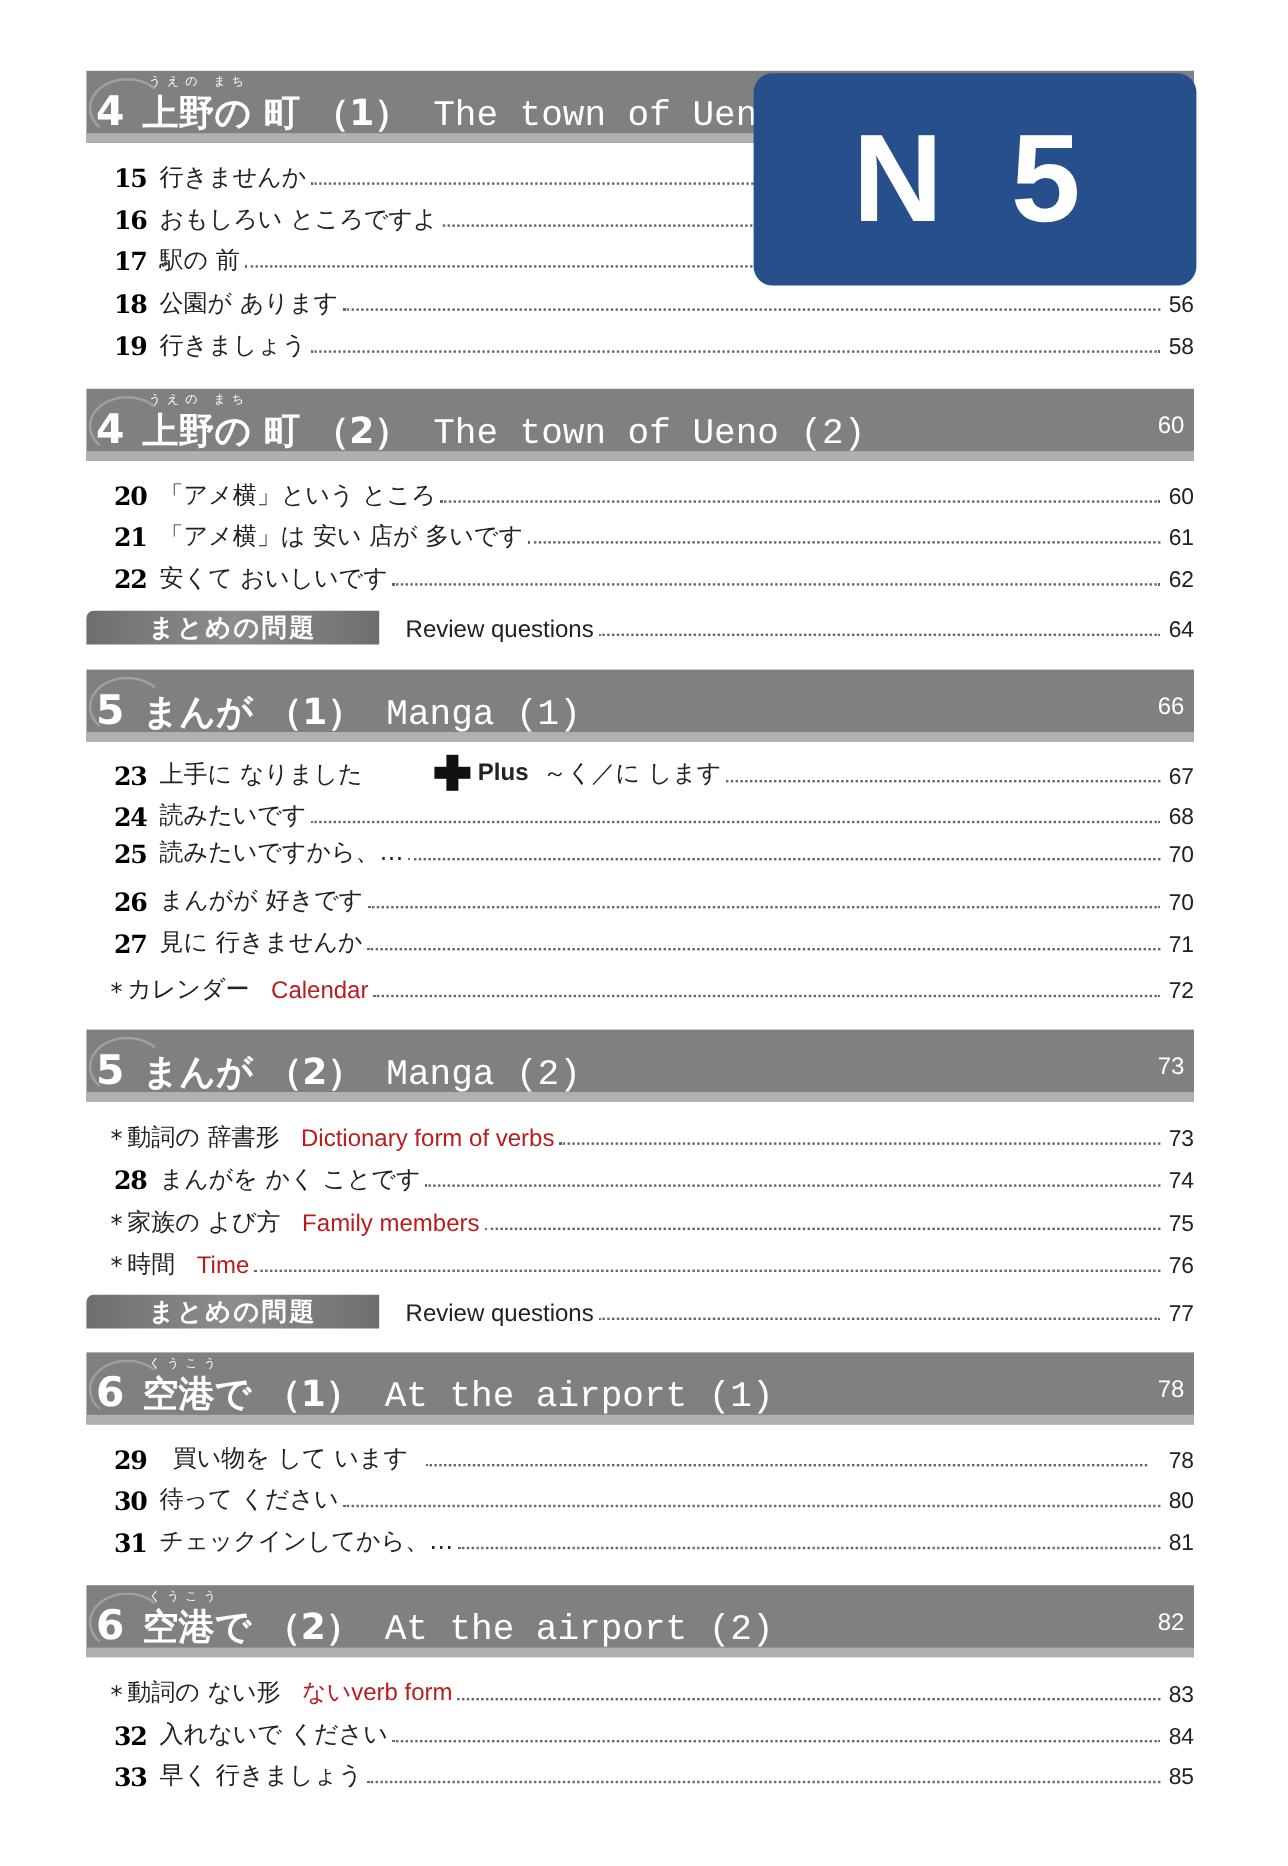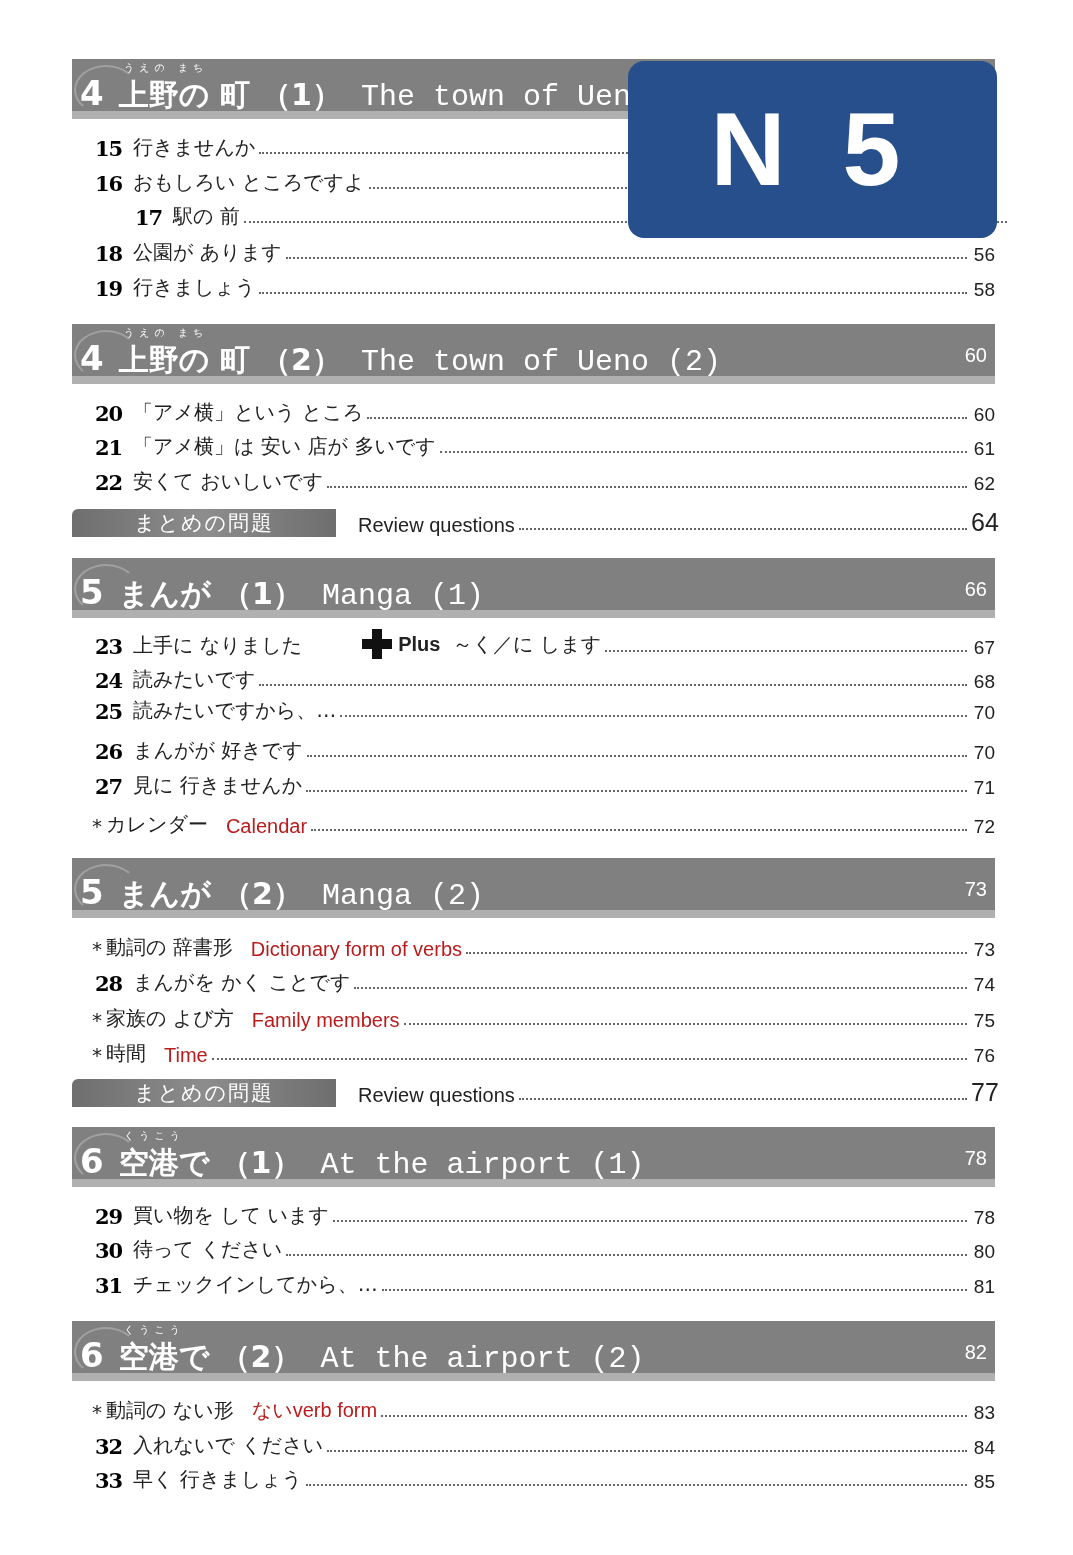--- a/index.html
+++ b/index.html
@@ -22,25 +22,25 @@
   .entry{position:absolute;left:95px;width:900px;height:30px;display:flex;align-items:flex-end;}
   .entry .num{font-family:"DejaVu Serif",serif;font-weight:bold;font-size:21px;color:#000000;
        width:38px;flex:none;letter-spacing:-1px;}
   .entry .star{font-size:20px;width:14px;flex:none;margin-left:-3px;}
   .entry .txt{font-size:20px;white-space:nowrap;color:#222;}
   .entry .en{font-size:20px;font-family:"Liberation Sans",sans-serif;white-space:nowrap;margin-left:18px;color:#b91c1c;}
   .entry .leader{flex:1;border-bottom:2px dotted #666;margin:0 4px 7px 4px;height:0;}
   .entry .pg{font-size:19px;font-family:"Liberation Sans",sans-serif;color:#222;width:24px;text-align:right;flex:none;}
 
   .review{position:absolute;left:72px;width:923px;height:30px;display:flex;align-items:flex-end;}
-  .review .tag{width:264px;height:28px;background:linear-gradient(90deg,#6e6e6e 0%,#8d8d8d 50%,#6e6e6e 100%);
-       border-radius:6px 0 0 0;color:#fff;font-weight:normal;font-size:21px;text-align:center;line-height:28px;letter-spacing:2px;flex:none;}
+  .review .tag{width:244px;height:28px;background:linear-gradient(90deg,#6e6e6e 0%,#8d8d8d 50%,#6e6e6e 100%);
+       border-radius:6px 0 0 0;color:#fff;font-weight:bold;font-size:21px;text-align:center;line-height:28px;letter-spacing:2px;flex:none;}
   .review .en{font-family:"Liberation Sans",sans-serif;font-size:20px;margin-left:22px;white-space:nowrap;}
   .review .leader{flex:1;border-bottom:2px dotted #666;margin:0 4px 7px 4px;}
-  .review .pg{font-size:25px;font-family:"Liberation Sans",sans-serif;width:24px;text-align:right;}
+  .review .pg{font-size:19px;font-family:"Liberation Sans",sans-serif;width:24px;text-align:right;}
 
   .plus{display:inline-flex;align-items:center;margin-left:60px;font-size:20px;white-space:nowrap;}
   .plus .cross{position:relative;width:30px;height:30px;margin-right:6px;}
   .plus .cross:before{content:"";position:absolute;left:10px;top:0;width:10px;height:30px;background:#111;}
   .plus .cross:after{content:"";position:absolute;left:0;top:10px;width:30px;height:10px;background:#111;}
   .plus .plbl{font-weight:bold;font-family:"Liberation Sans",sans-serif;margin-right:12px;}
 
   .badge{position:absolute;left:628px;top:61px;width:369px;height:177px;background:#264f8b;
        border-radius:16px;color:#fff;display:flex;align-items:center;justify-content:center;
        font-family:"Liberation Sans",sans-serif;font-weight:bold;font-size:104px;letter-spacing:14px;}
@@ -128,21 +128,21 @@
   <span class="txt">行きませんか</span>
   <span class="leader"></span>
   <span class="pg"></span>
 </div>
 <div class="entry" style="top:166px;">
   <span class="num">16</span>
   <span class="txt">おもしろい ところですよ</span>
   <span class="leader"></span>
   <span class="pg"></span>
 </div>
-<div class="entry" style="top:200px;margin-left:40px;">
+<div class="entry" style="top:200px;">
   <span class="num">17</span>
   <span class="txt">駅の 前</span>
   <span class="leader"></span>
   <span class="pg"></span>
 </div>
 <div class="entry" style="top:236px;">
   <span class="num">18</span>
   <span class="txt">公園が あります</span>
   <span class="leader"></span>
   <span class="pg">56</span>
@@ -251,21 +251,21 @@
   <span class="pg">76</span>
 </div>
 
 <div class="review" style="top:1077px;">
   <span class="tag">まとめの問題</span>
   <span class="en">Review questions</span>
   <span class="leader"></span>
   <span class="pg">77</span>
 </div>
 
-<div class="entry" style="top:1199px;">
+<div class="entry" style="top:1199px;gap:11px;">
   <span class="num">29</span>
   <span class="txt">買い物を して います</span>
   <span class="leader"></span>
   <span class="pg">78</span>
 </div>
 <div class="entry" style="top:1233px;">
   <span class="num">30</span>
   <span class="txt">待って ください</span>
   <span class="leader"></span>
   <span class="pg">80</span>

